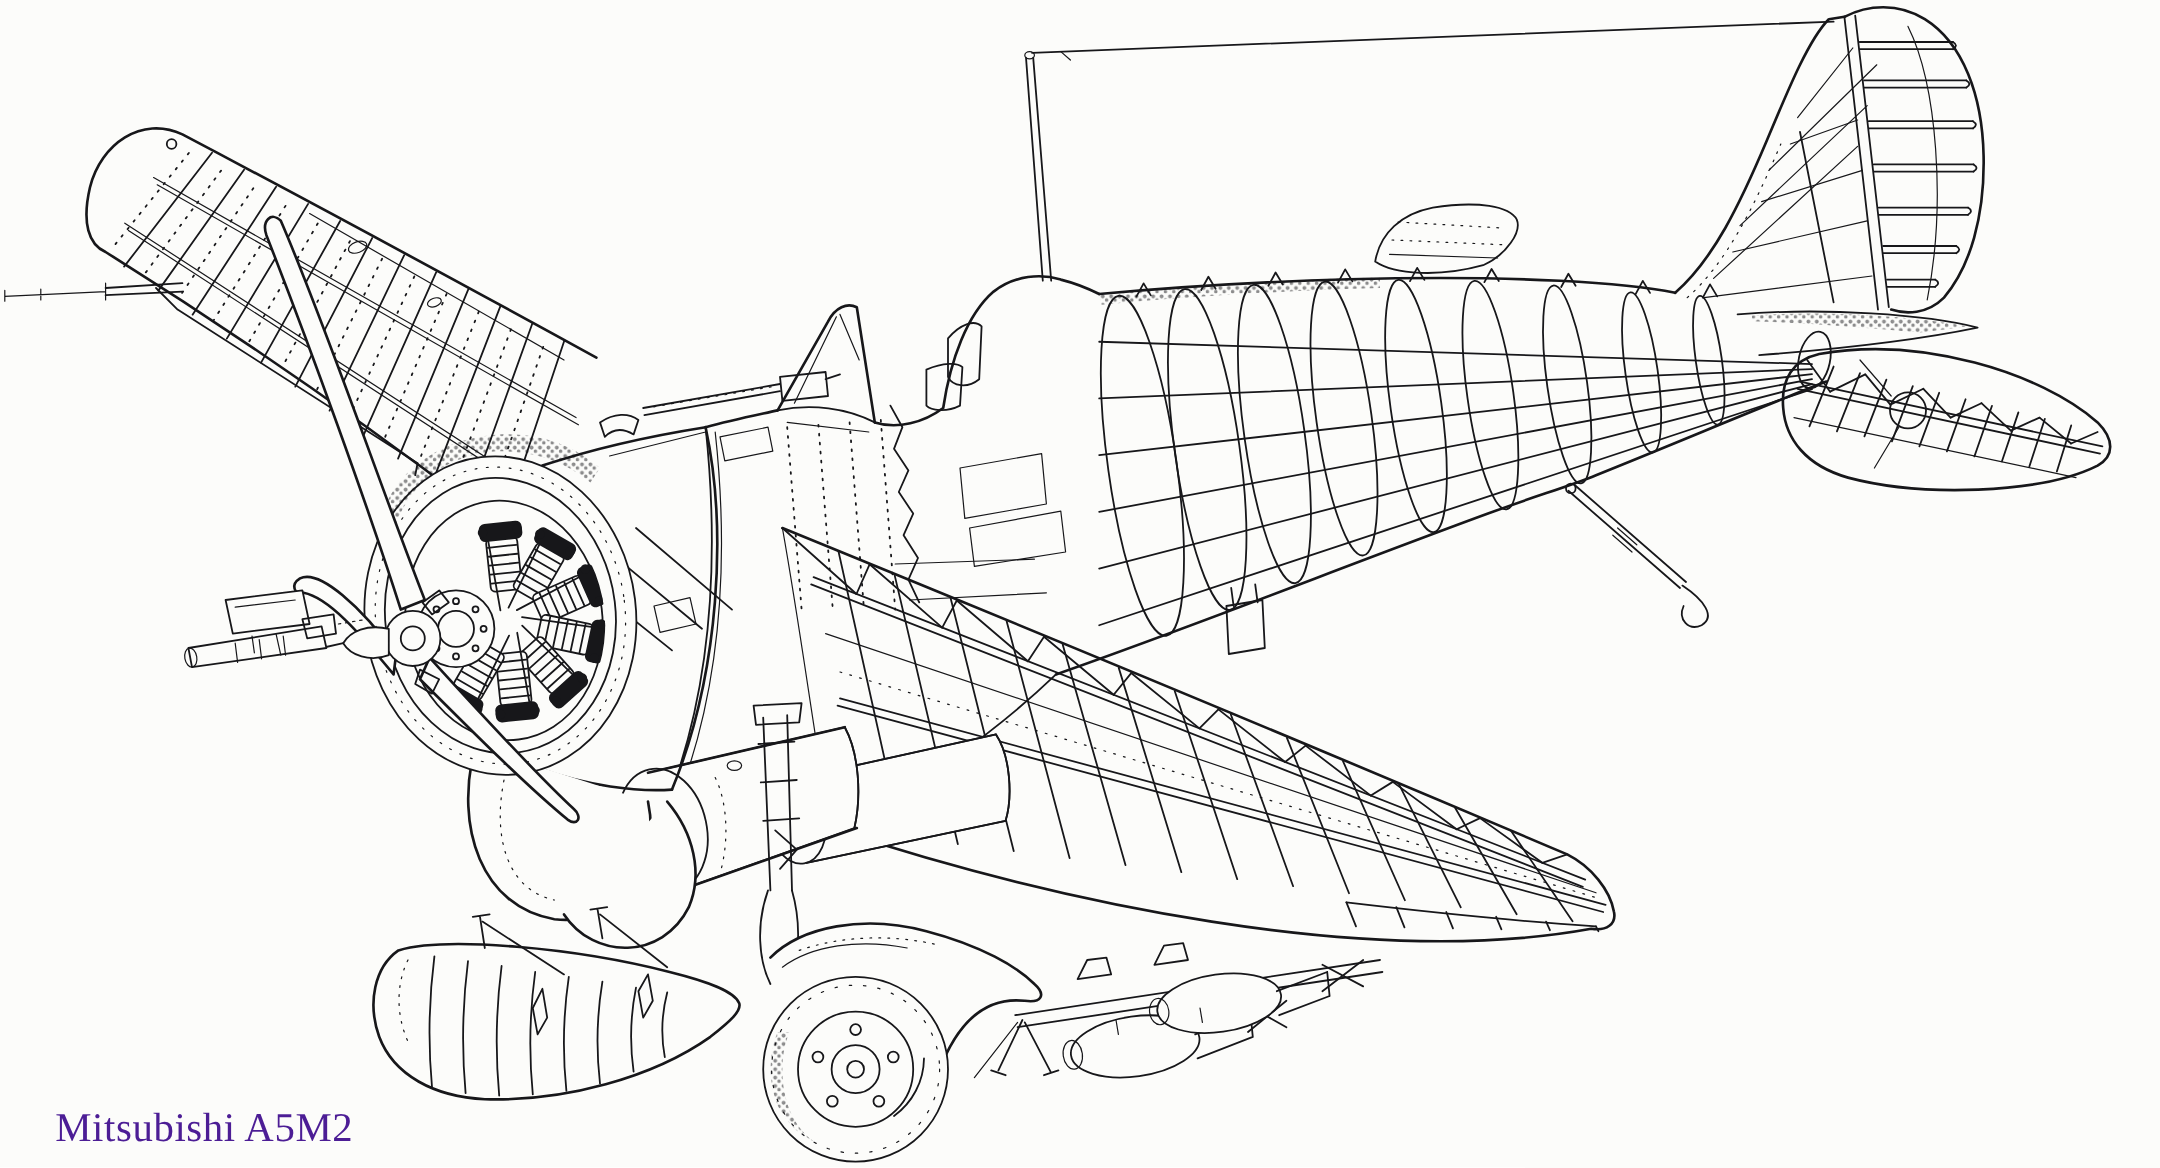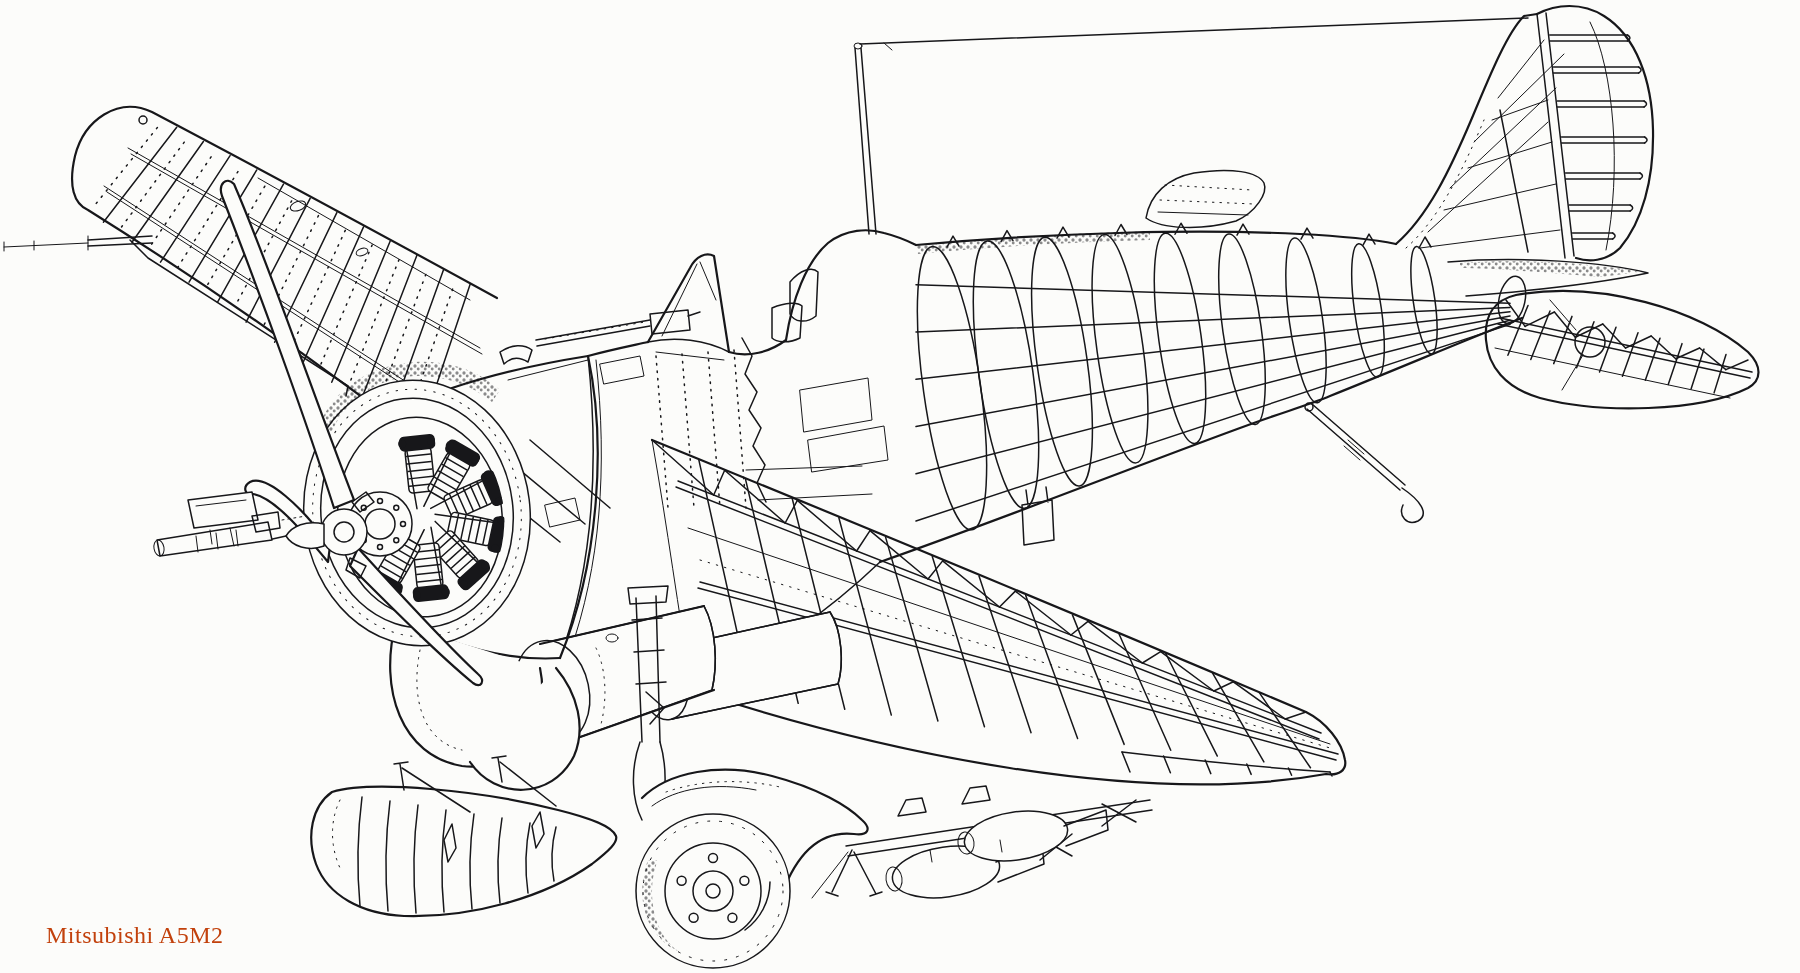--- a/index.html
+++ b/index.html
@@ -5,21 +5,21 @@
   html,body{margin:0;padding:0;background:#ffffff;}
   .stage{position:relative;width:1800px;height:973px;background:#fcfcfa;overflow:hidden;
          font-family:"Liberation Serif", serif;}
   #art{position:absolute;left:0;top:0;width:1800px;height:973px;}
   :where(#art *){stroke:#17171a;fill:none;stroke-width:1.5;stroke-linecap:round;stroke-linejoin:round;}
   #art .f{fill:#fcfcfa;}
   #art .ink{fill:#17171a;stroke:none;}
   #art .stip{fill:url(#stip);stroke:none;opacity:.5;}
   #art .w1{stroke-width:1;}
   #art .w2{stroke-width:2.2;}
-  .caption{position:absolute;left:46px;top:922px;font-size:24px;color:#c2410c;
+  .caption{position:absolute;left:46px;top:922px;font-size:34px;color:#4c1d95;
            letter-spacing:.5px;font-family:"Liberation Serif", serif;}
 </style>
 </head>
 <body>
 
 <div class="stage">
   <svg id="art" viewBox="0 0 1800 973">
     <defs>
       <pattern id="stip" width="7" height="7" patternUnits="userSpaceOnUse">
         <circle cx="2" cy="2" r="0.9" fill="#17171a"></circle>

